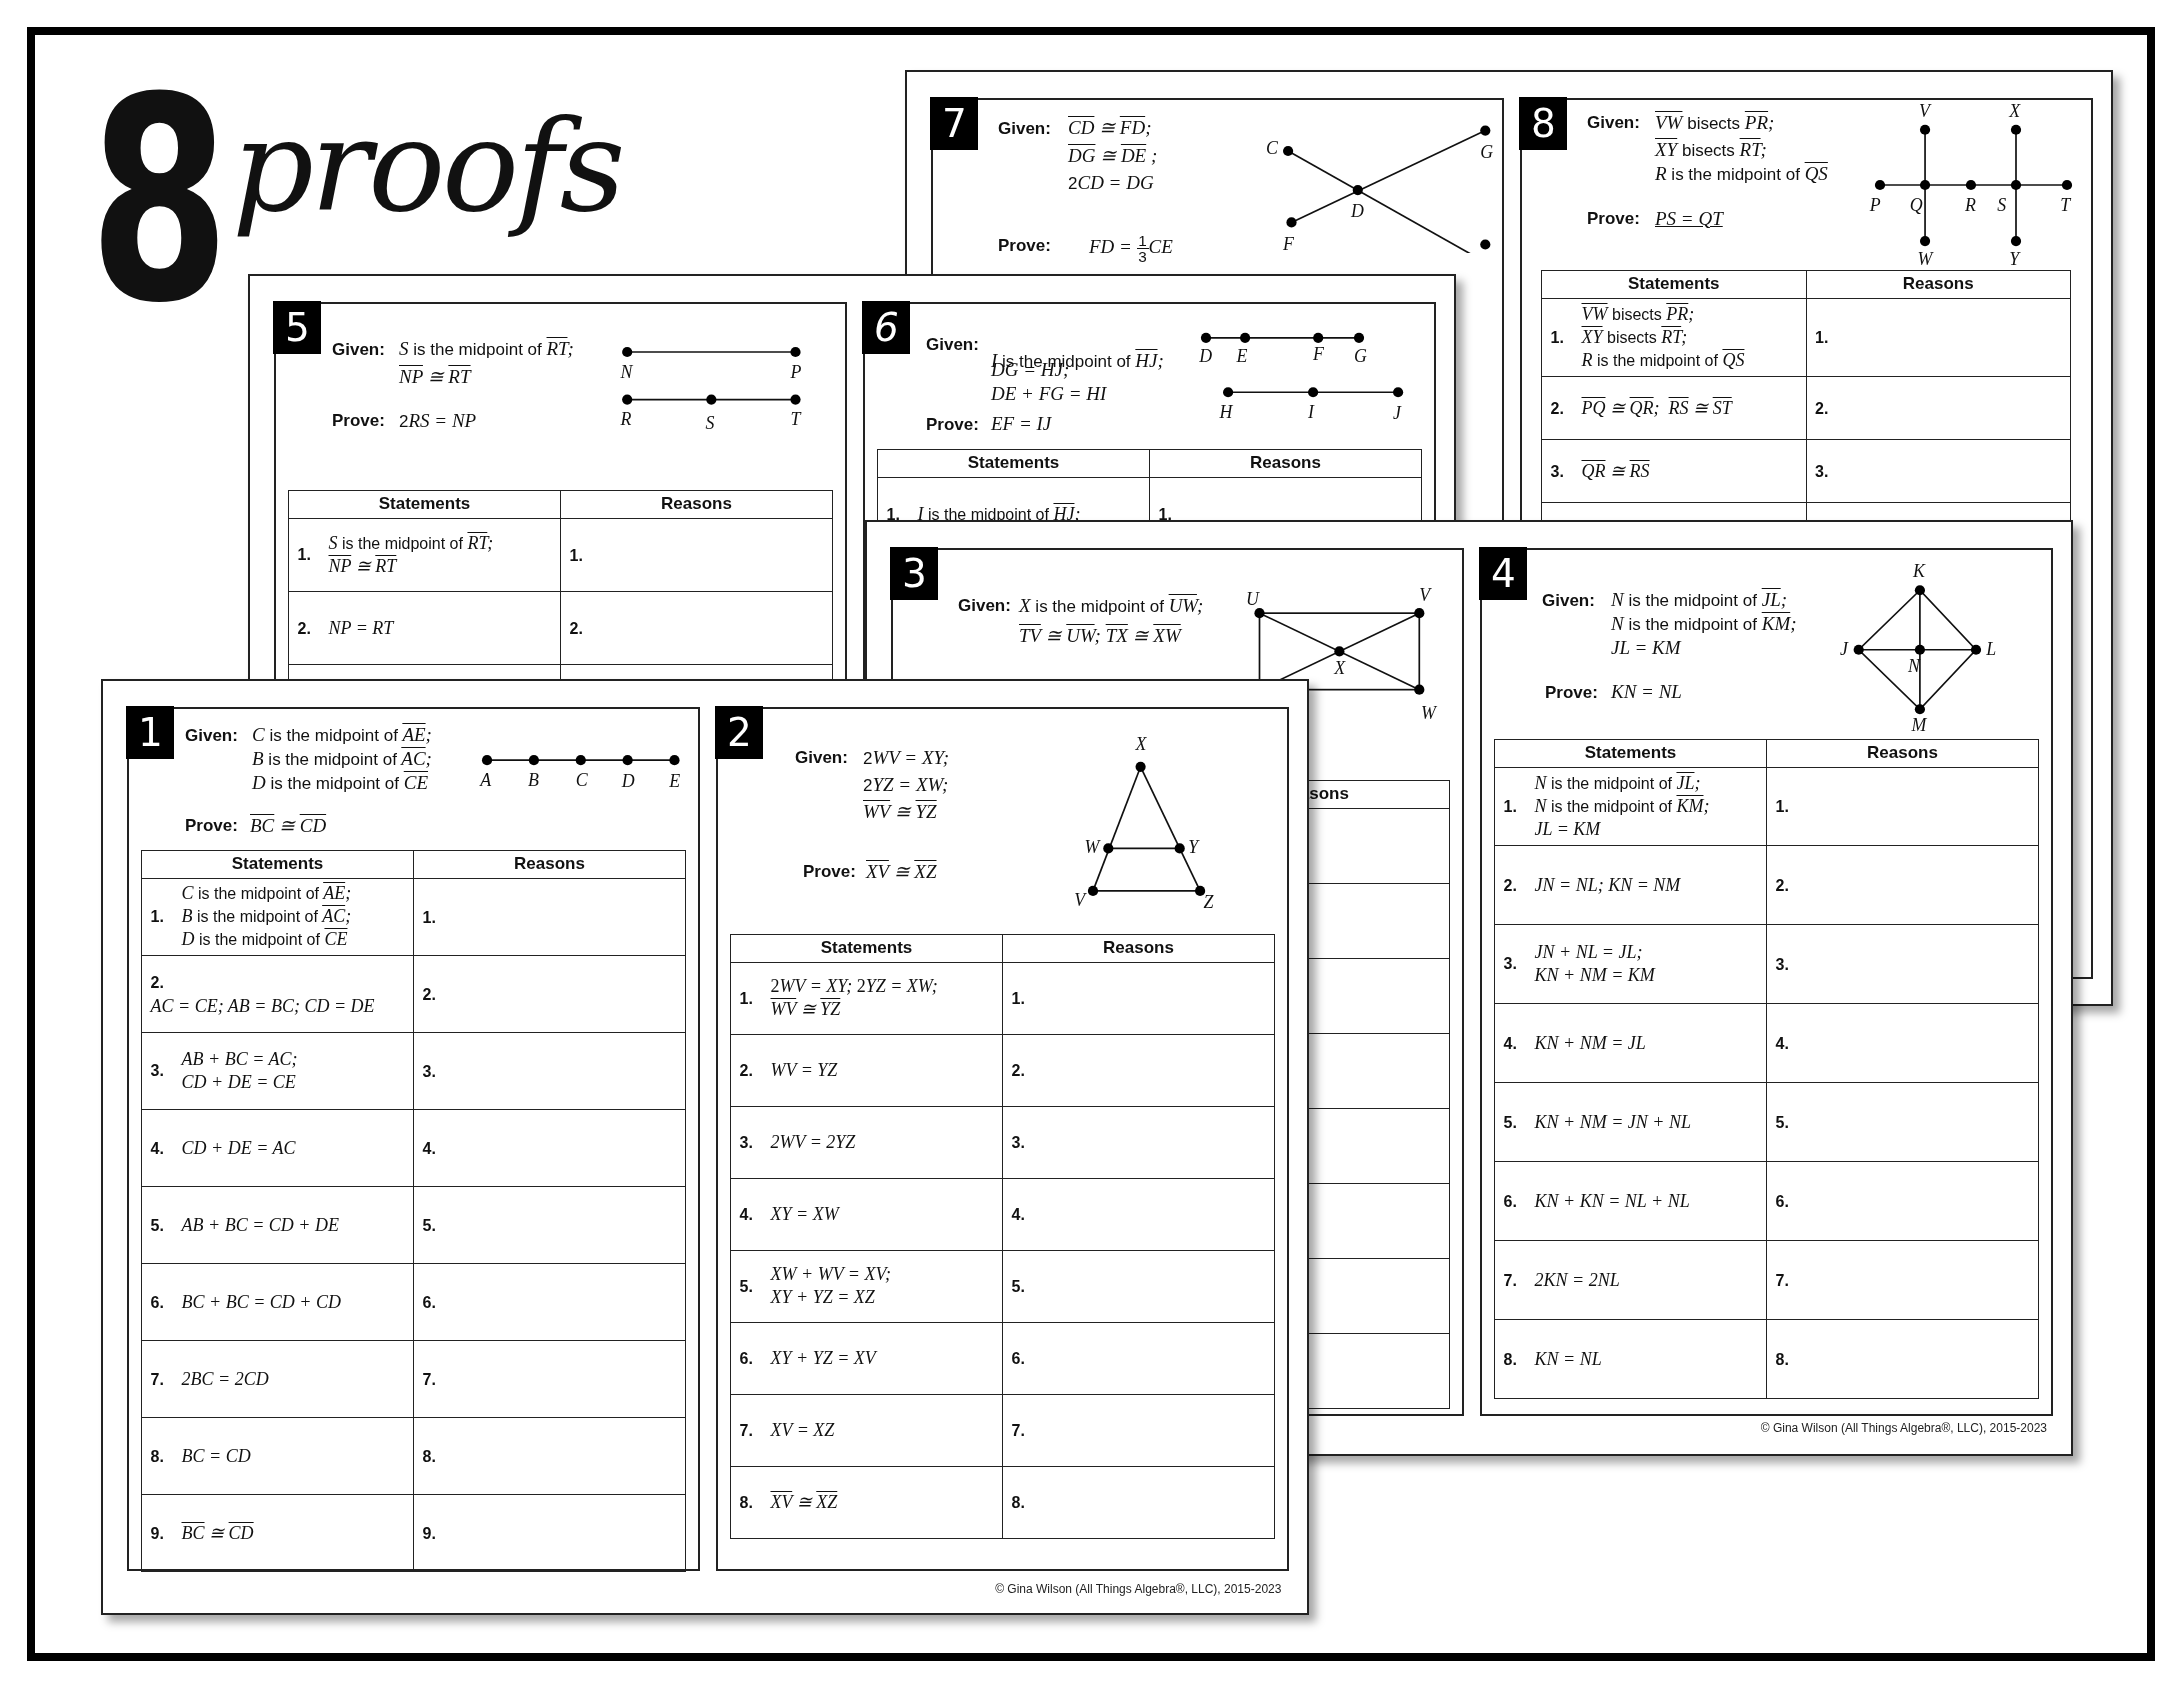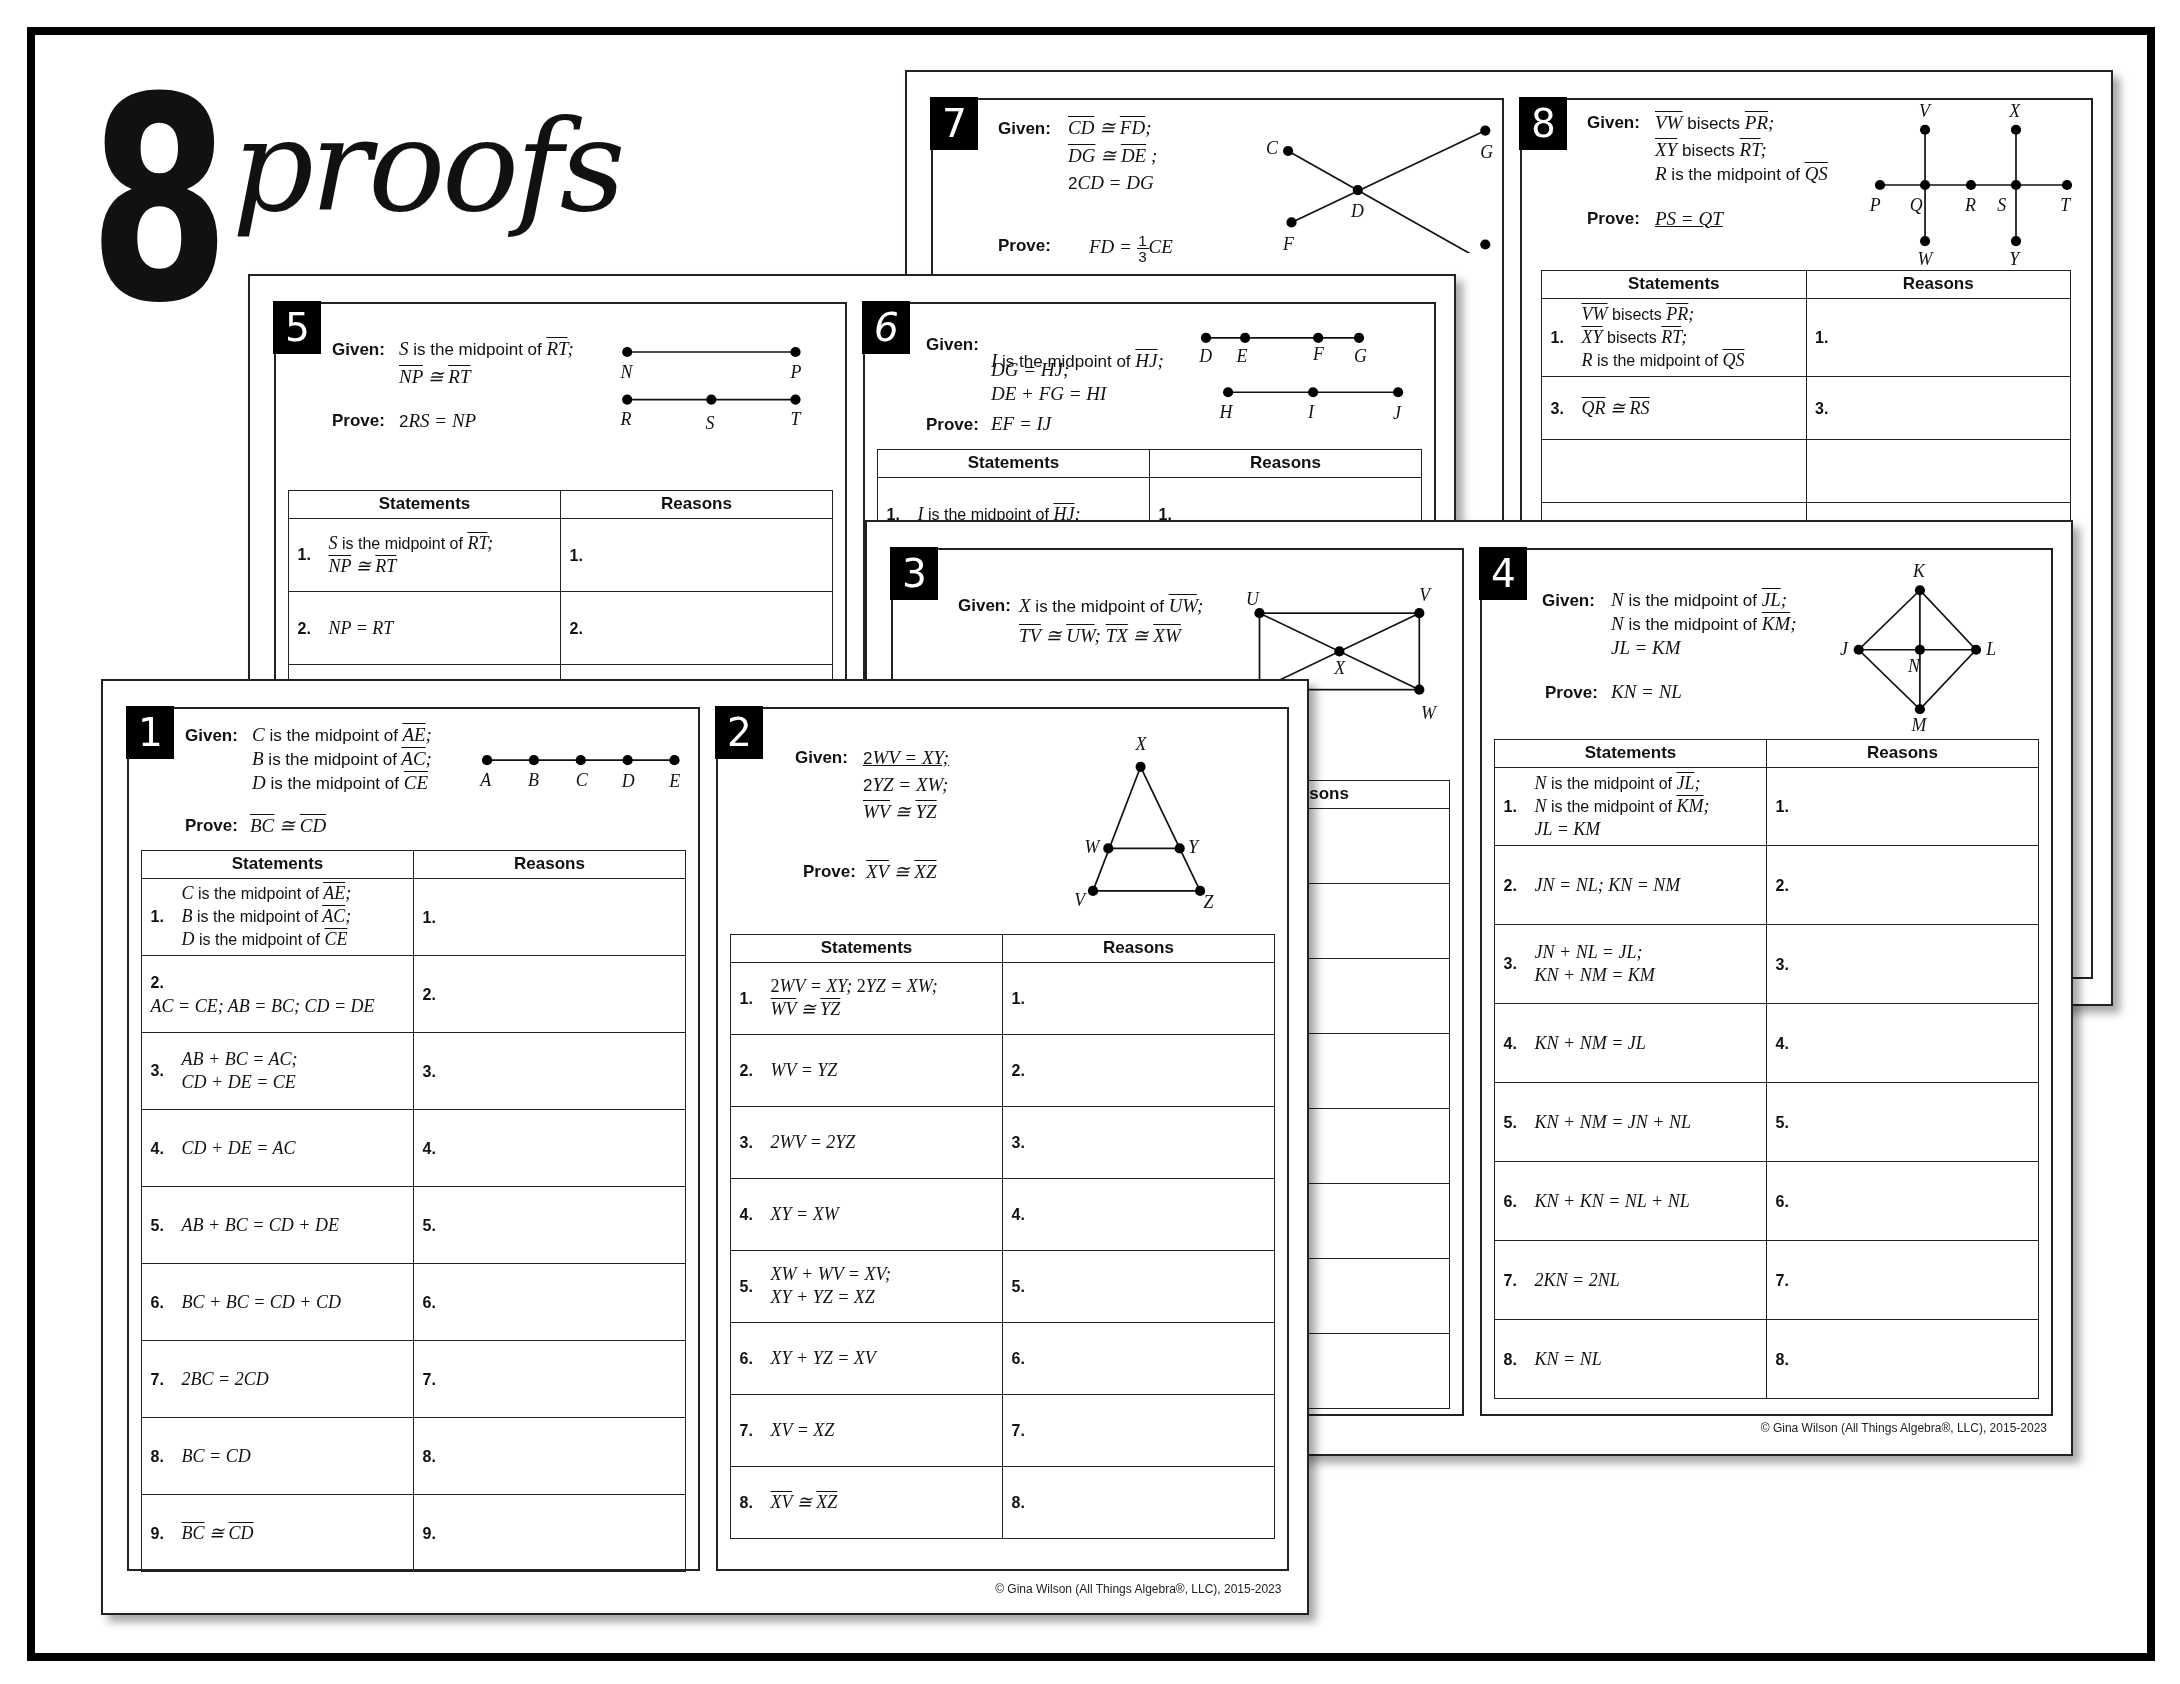--- a/index.html
+++ b/index.html
@@ -94,20 +94,24 @@
       <tbody>
           <tr>
             <th>Statements</th>
             <th>Reasons</th>
           </tr>
       <tr style="height:78px;">
             <td><span class="n">1.</span><span class="s"><span class="ol">VW</span> <span style="font-style:normal;font-family:'Liberation Sans',sans-serif;font-size:16px;">bisects</span> <span class="ol">PR</span>;<br><span class="ol">XY</span> <span style="font-style:normal;font-family:'Liberation Sans',sans-serif;font-size:16px;">bisects</span> <span class="ol">RT</span>;<br>R <span style="font-style:normal;font-family:'Liberation Sans',sans-serif;font-size:16px;">is the midpoint of</span> <span class="ol">QS</span></span></td>
             <td><span class="n">1.</span></td>
           </tr>
       <tr style="height:63px;">
+            <td><span class="n">2.</span><span class="s"><span class="ol">PQ</span> ≅ <span class="ol">QR</span>;&nbsp; <span class="ol">RS</span> ≅ <span class="ol">ST</span></span></td>
+            <td><span class="n">2.</span></td>
+          </tr>
+      <tr style="height:63px;">
             <td><span class="n">3.</span><span class="s"><span class="ol">QR</span> ≅ <span class="ol">RS</span></span></td>
             <td><span class="n">3.</span></td>
           </tr>
       <tr style="height:63px;">
             <td></td>
             <td></td>
           </tr>
       <tr style="height:63px;">
             <td></td>
             <td></td>
@@ -433,21 +437,21 @@
             <td><span class="n">9.</span><span class="s"><span class="ol">BC</span> ≅ <span class="ol">CD</span></span></td>
             <td><span class="n">9.</span></td>
           </tr>
     </tbody>
       </table>
   </div>
 
   <div class="proof" style="left:613px;top:25.6px;width:569px;height:860px;">
     <div class="badge">2</div>
     <div class="lbl" style="left:77px;top:39px;">Given:</div>
-    <div class="math" style="left:145px;top:36px;text-decoration:underline;"><span class="up">2</span>WV = XY;</div>
+    <div class="math" style="left:145px;top:36px;"><span class="up">2</span>WV = XY;</div>
     <div class="math" style="left:145px;top:63px;"><span class="up">2</span>YZ = XW;</div>
     <div class="math" style="left:145px;top:90px;"><span class="ol">WV</span> ≅ <span class="ol">YZ</span></div>
     <div class="lbl" style="left:85px;top:153px;">Prove:</div>
     <div class="math" style="left:148px;top:150px;"><span class="ol">XV</span> ≅ <span class="ol">XZ</span></div>
     <svg style="position:absolute;left:324px;top:17px;" width="204" height="204" viewBox="0 0 240 240">
       <line x1="116" y1="48" x2="60" y2="194" stroke="#111" stroke-width="2"></line>
       <line x1="116" y1="48" x2="186" y2="194" stroke="#111" stroke-width="2"></line>
       <line x1="78" y1="144" x2="162" y2="144" stroke="#111" stroke-width="2"></line>
       <line x1="60" y1="194" x2="186" y2="194" stroke="#111" stroke-width="2"></line>
       <circle cx="116" cy="48" r="6"></circle>

